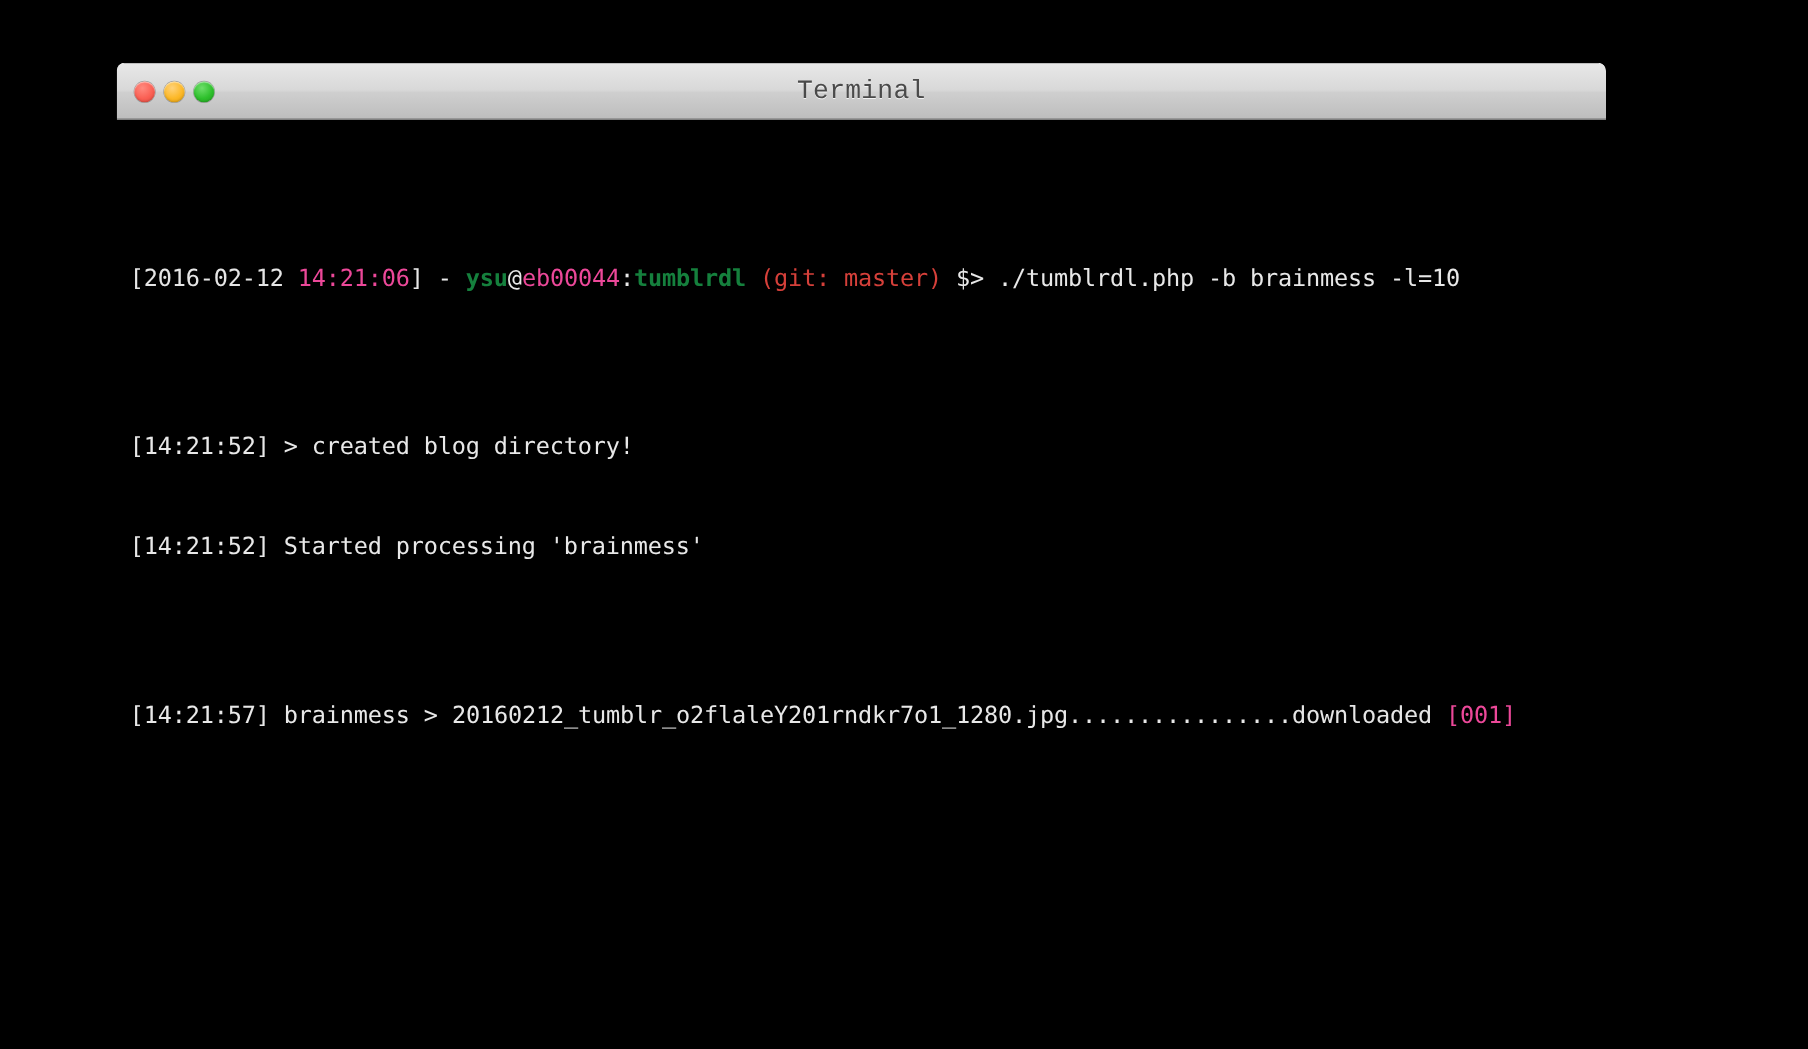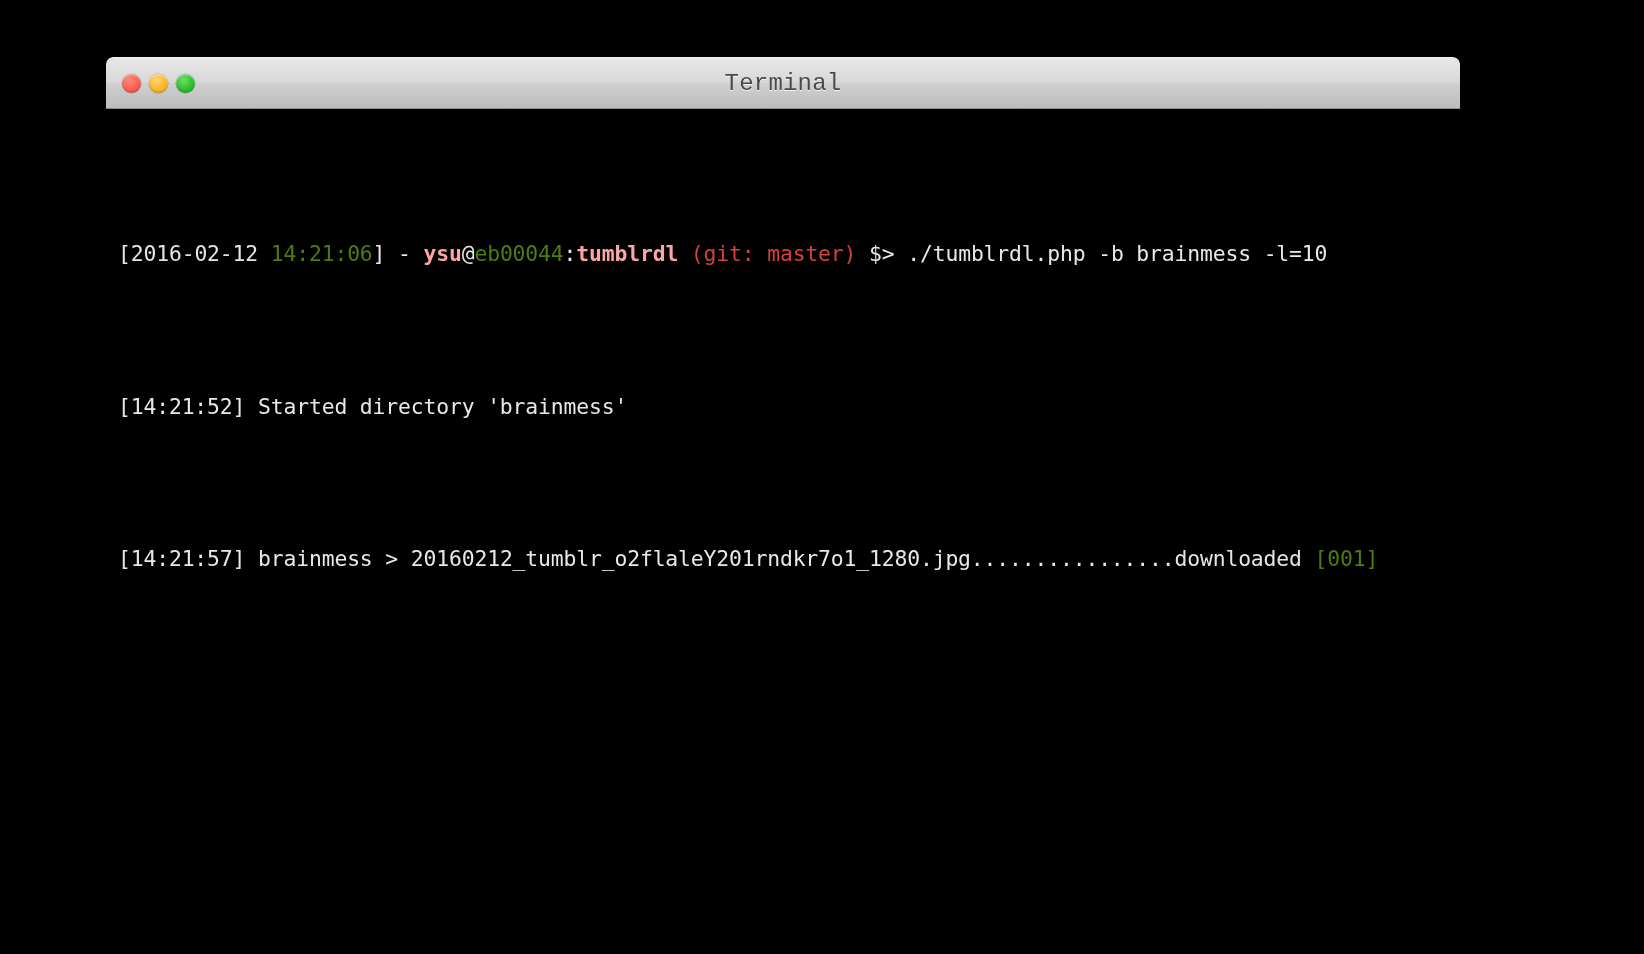--- a/index.html
+++ b/index.html
@@ -85,22 +85,22 @@
     font-size: 21.4px;
     line-height: 30.5px;
     color: #e6e6e6;
     white-space: pre;
     letter-spacing: -0.15px;
   }
   .line { white-space: pre; height: 30.5px; }
 
   .c-white   { color: #e8e8e8; }
   .c-green   { color: #e5e5e5; }
-  .c-blue    { color: #4d7c0f; }
-  .c-yellow  { color: #fca5a5; font-weight: bold; text-align: center; }
+  .c-blue    { color: #ec4899; }
+  .c-yellow  { color: #15803d; font-weight: bold; text-align: center; }
   .c-red     { color: #d6403a; text-align: right; }
 </style>
 </head>
 <body>
 
 <div id="terminal-window">
 
   <div id="title-bar">
     <div id="traffic-lights">
       <span class="light light-close"></span>
@@ -110,21 +110,22 @@
     <div id="window-title">Terminal</div>
   </div>
 
   <div id="terminal-body">
     <div id="terminal-output">
 
       
       <div class="line"><span class="c-white">[</span><span class="c-green">2016-02-12</span><span class="c-white"> </span><span class="c-blue">14:21:06</span><span class="c-white">]</span><span class="c-white"> - </span><span class="c-yellow">ysu</span><span class="c-white">@</span><span class="c-blue">eb00044</span><span class="c-white">:</span><span class="c-yellow">tumblrdl</span><span class="c-red"> (git: master) </span><span class="c-white">$&gt; </span><span class="c-white">./tumblrdl.php -b brainmess -l=10</span></div>
 
       
-      <div class="line"><span class="c-white">[14:21:52]</span><span class="c-white"> Started directory 'brainmess'</span></div>
+      <div class="line"><span class="c-white">[14:21:52]</span><span class="c-white"> &gt; created blog directory!</span></div>
+      <div class="line"><span class="c-white">[14:21:52]</span><span class="c-white"> Started processing 'brainmess'</span></div>
 
       
       <div class="line"><span class="c-white">[14:21:57]</span><span class="c-white"> </span><span class="c-white">brainmess</span><span class="c-white"> </span><span class="c-white">&gt;</span><span class="c-white"> </span><span class="c-white">20160212_tumblr_o2flaleY201rndkr7o1_1280.jpg</span><span class="c-white">................</span><span class="c-green">downloaded</span><span class="c-white"> </span><span class="c-blue">[001]</span></div>
 
       
 
       
 
       
 

